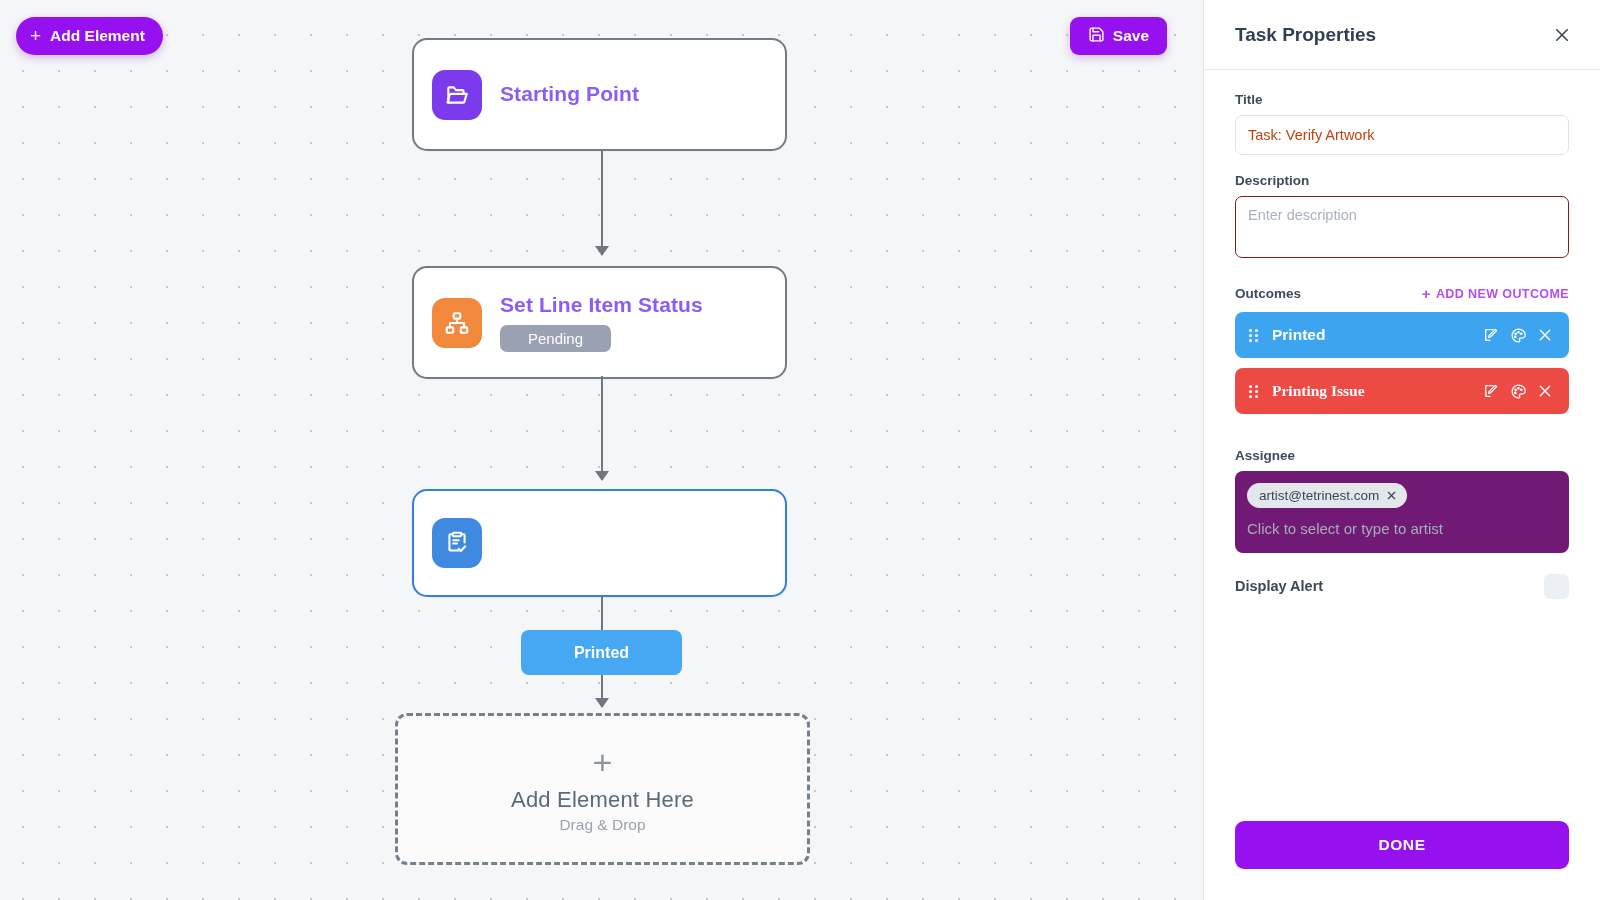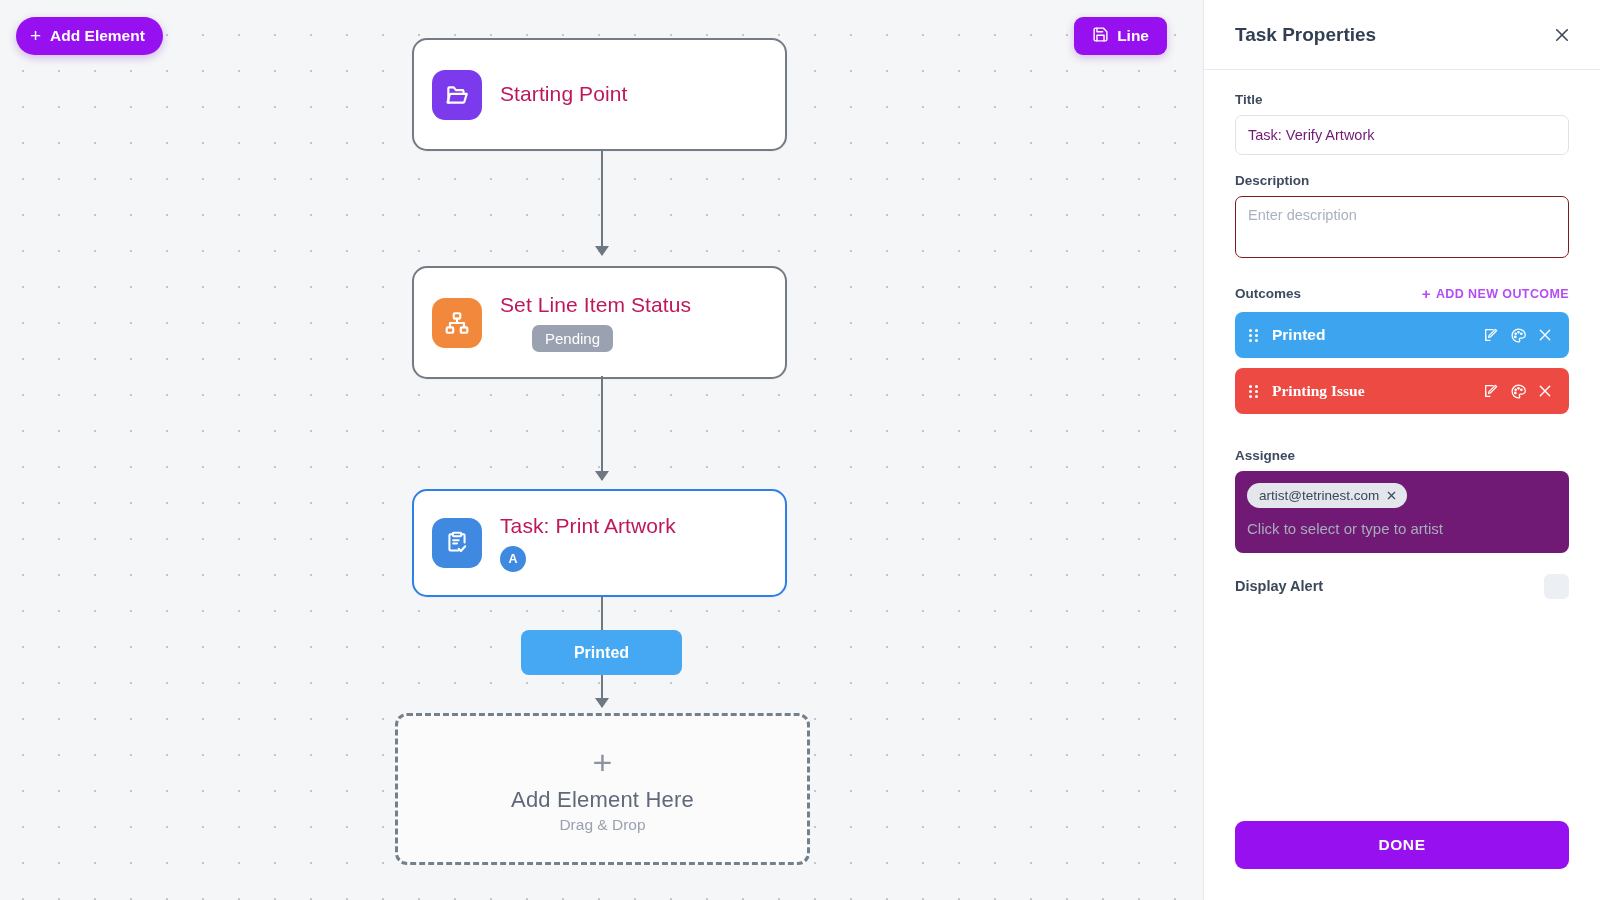--- a/index.html
+++ b/index.html
@@ -64,28 +64,28 @@
   .node.selected { border-color: #2f7fe8; }
 
   .node-icon {
     width: 50px; height: 50px; min-width: 50px;
     border-radius: 13px;
     display: flex; align-items: center; justify-content: center;
     margin-right: 18px;
   }
   .node-body { display: flex; flex-direction: column; gap: 7px; }
   .node-title {
-    font-size: 21px; color: #be185d; font-weight: 400;
+    font-size: 21px; color: #8b5cf6; font-weight: 700;
     letter-spacing: .1px; line-height: 1.15;
   }
   .badge-pending {
     align-self: flex-start;
     background: #9aa1b0; color: #fff;
     font-size: 15px; font-weight: 500;
-    padding: 5px 13px; border-radius: 7px; margin-left: 32px;
+    padding: 5px 28px; border-radius: 7px;
   }
   .avatar {
     width: 26px; height: 26px; border-radius: 50%;
     background: #3f8ae0; color: #fff;
     font-size: 12.5px; font-weight: 700;
     display: flex; align-items: center; justify-content: center;
   }
 
   #node-start  { left: 412px; top: 38px;  height: 113px; }
   #node-status { left: 412px; top: 266px; height: 113px; }
@@ -154,21 +154,21 @@
   .panel-body { flex: 1; padding: 22px 31px 0 31px; overflow: hidden; }
 
   .field-label {
     font-size: 13.5px; font-weight: 700; color: #3e4b5e;
     margin-bottom: 8px; display: block;
   }
   .text-input {
     width: 100%; height: 40px;
     border: 1px solid #dfe3e8; border-radius: 7px;
     padding: 0 12px;
-    font-size: 14.5px; color: #701a75;
+    font-size: 14.5px; color: #c2410c;
     font-family: "Liberation Sans", sans-serif;
     background: #fff; outline: none;
   }
   .text-input::placeholder { color: #a9b1bd; }
   .text-area {
     width: 100%; height: 62px;
     border: 1px solid #7f1d1d; border-radius: 7px;
     padding: 10px 12px;
     font-size: 14.5px; color: #2f3b4d;
     font-family: "Liberation Sans", sans-serif;
@@ -258,21 +258,21 @@
     </button>
 
     <button class="save-btn">
       <span>
         <svg width="17" height="17" viewBox="0 0 24 24" fill="none" stroke="#fff" stroke-width="2" stroke-linecap="round" stroke-linejoin="round">
           <path d="M19 21H5a2 2 0 0 1-2-2V5a2 2 0 0 1 2-2h11l5 5v11a2 2 0 0 1-2 2z"></path>
           <polyline points="17 21 17 13 7 13 7 21"></polyline>
           <polyline points="7 3 7 8 15 8"></polyline>
         </svg>
       </span>
-      <span>Line</span>
+      <span>Save</span>
     </button>
 
     <div class="node" id="node-start">
       <div class="node-icon" style="background:#7c3aed">
         <svg width="26" height="26" viewBox="0 0 24 24" fill="none" stroke="#fff" stroke-width="2" stroke-linecap="round" stroke-linejoin="round">
           <path d="M4 19V6a1 1 0 0 1 1-1h4l2 2.5h6a1 1 0 0 1 1 1V10"></path>
           <path d="M3.3 19l2-7.2A1 1 0 0 1 6.3 11H21l-2.2 7.2a1 1 0 0 1-1 .8H4.3a1 1 0 0 1-1-1z"></path>
         </svg>
       </div>
       <div class="node-body">
@@ -306,24 +306,20 @@
     <div class="node selected" id="node-task">
       <div class="node-icon" style="background:#3f8ae0">
         <svg width="26" height="26" viewBox="0 0 24 24" fill="none" stroke="#fff" stroke-width="1.9" stroke-linecap="round" stroke-linejoin="round">
           <path d="M16 4h2a1 1 0 0 1 1 1v6.5"></path>
           <path d="M13.5 19H6a1 1 0 0 1-1-1V5a1 1 0 0 1 1-1h2"></path>
           <rect x="8" y="2.5" width="8" height="3.2" rx="1"></rect>
           <path d="M8.5 9.5h5M8.5 12.5h3.5"></path>
           <path d="M13.6 17.4l2 2 4-4.4"></path>
         </svg>
       </div>
-      <div class="node-body">
-        <div class="node-title">Task: Print Artwork</div>
-        <div class="avatar">A</div>
-      </div>
     </div>
 
     <div class="conn" id="conn3">
       <span class="arrow"></span>
     </div>
 
     <div class="edge-label">Printed</div>
 
     <div class="dropzone">
       <div class="dz-plus">+</div>

